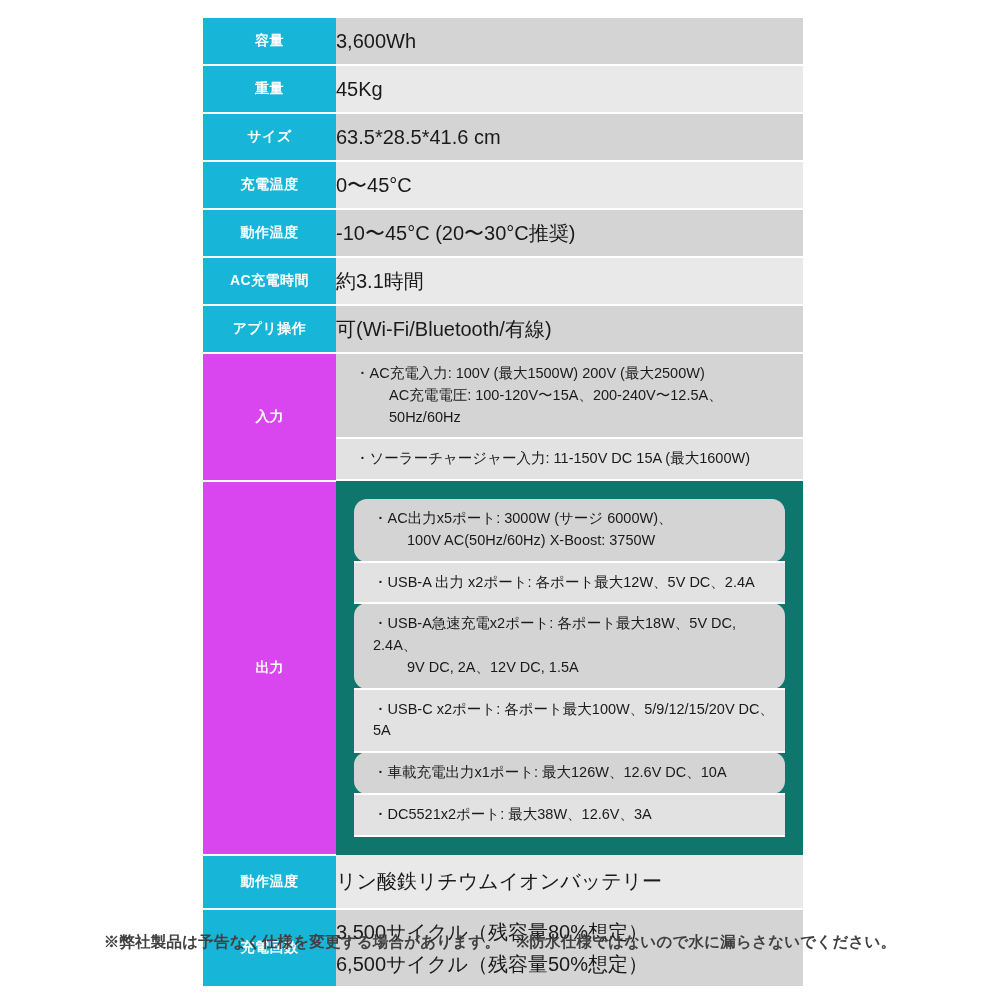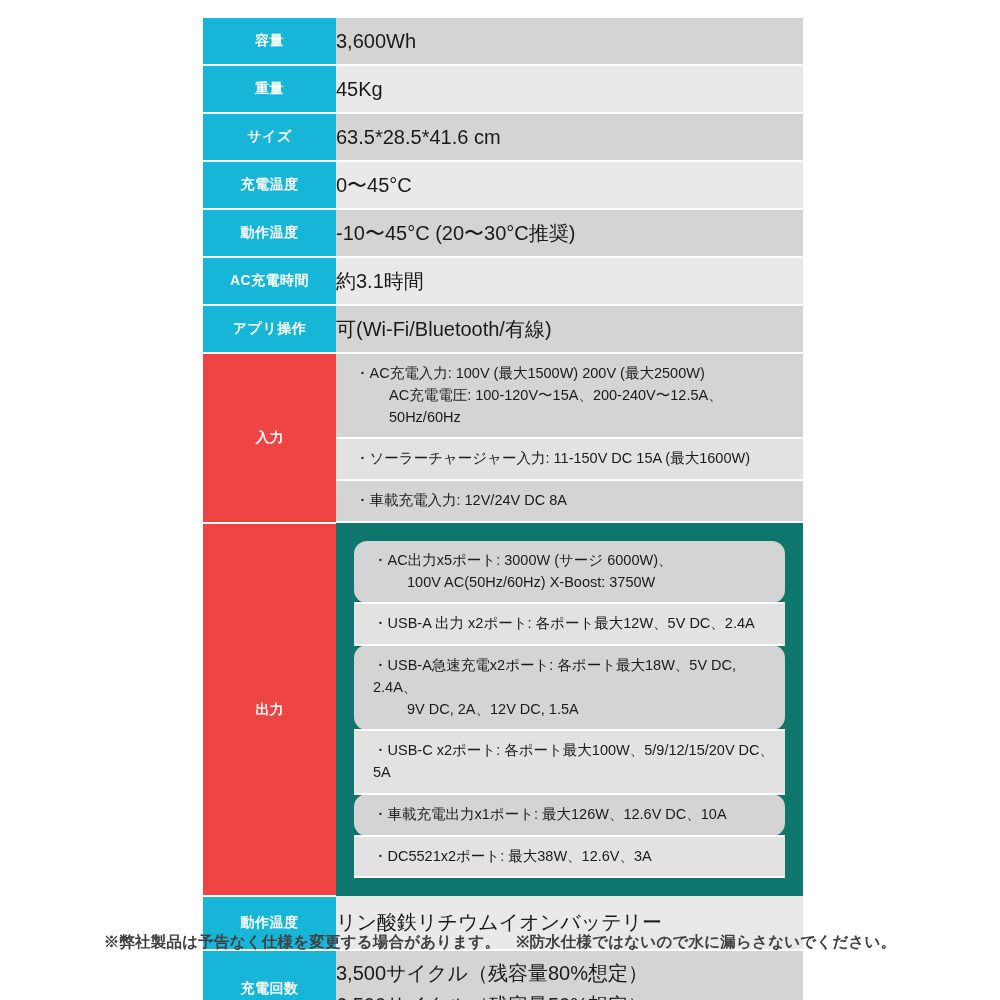--- a/index.html
+++ b/index.html
@@ -46,21 +46,21 @@
     font-size: 20px;
     padding-left: 19px;
     border-bottom: 2px solid #ffffff;
     height: 46px;
   }
   .value-cell.light {
     background: #e9e9e9;
   }
   
   .group-label {
-    background: #ef4444;
+    background: #d946ef;
     color: #ffffff;
     font-size: 14px;
     font-weight: bold;
     text-align: center;
     border-bottom: 2px solid #ffffff;
     vertical-align: middle;
   }
   .sub-table {
     width: 100%;
     border-collapse: collapse;
@@ -143,23 +143,20 @@
             <tbody>
               <tr>
                 <td class="bg-a two-line">
                   <span>・AC充電入力: 100V (最大1500W)  200V (最大2500W)</span>
                   <span class="indent">AC充電電圧: 100-120V〜15A、200-240V〜12.5A、50Hz/60Hz</span>
                 </td>
               </tr>
               <tr>
                 <td class="bg-b">・ソーラーチャージャー入力: 11-150V DC 15A (最大1600W)</td>
               </tr>
-              <tr>
-                <td class="bg-a">・車載充電入力: 12V/24V DC 8A</td>
-              </tr>
             </tbody>
           </table>
         </td>
       </tr>
 
       <tr>
         <td class="group-label">出力</td>
         <td style="padding:18px;background:#0f766e;">
           <table class="sub-table">
             <tbody>

